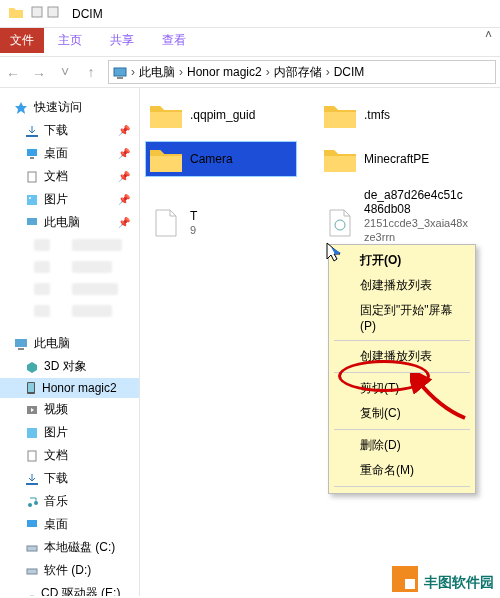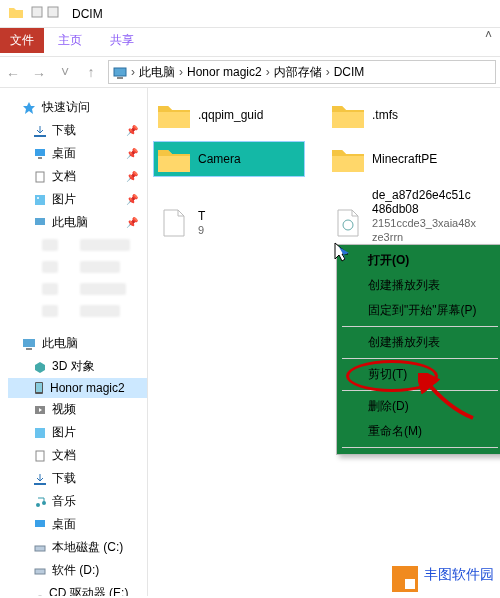--- a/index.html
+++ b/index.html
@@ -16,49 +16,49 @@
   .ribbon-collapse { margin-left: auto; margin-right: 8px; color: #555; }
 
   .breadcrumb-row { height: 32px; display: flex; align-items: center; border-top: 1px solid #e5e5e5; border-bottom: 1px solid #e5e5e5; margin-top: 4px; }
   .nav-btn { width: 26px; text-align: center; color: #999; font-size: 14px; }
   .crumb-box { flex: 1; height: 24px; border: 1px solid #ccc; display: flex; align-items: center; padding: 0 4px; gap: 4px; margin: 0 4px; }
   .crumb-box .sep { color: #555; }
   .crumb-ico svg { vertical-align: middle; }
 
   .body { display: flex; height: calc(100% - 90px); }
 
-  .sidebar { width: 140px; border-right: 1px solid #e5e5e5; padding: 8px 0; overflow: hidden; margin-left: 8px; }
+  .sidebar { width: 140px; border-right: 1px solid #e5e5e5; padding: 8px 0; overflow: hidden; }
   .nav-item { display: flex; align-items: center; gap: 6px; padding: 3px 6px 3px 14px; position: relative; }
   .nav-item.sub { padding-left: 26px; }
   .nav-item.selected { background: #cce8ff; }
   .pin { position: absolute; right: 8px; color: #888; font-size: 10px; }
   .nav-sep { height: 10px; }
   .blur { color: transparent; text-shadow: 0 0 5px rgba(120,120,120,.9); background: #eee; filter: blur(1px); margin: 2px 8px; height: 12px; border-radius: 2px; }
   .blur.ico { width: 16px; display: inline-block; }
 
   .content { flex: 1; padding: 10px 6px; position: relative; }
   .grid { display: flex; flex-wrap: wrap; gap: 10px 24px; }
   .cell { width: 150px; display: flex; align-items: center; gap: 6px; padding: 2px; }
-  .cell.selected { background: #14b8a6; outline: 1px solid #99d1ff; }
+  .cell.selected { background: #1d4ed8; outline: 1px solid #99d1ff; }
   .folder-ico, .file-ico { width: 36px; height: 30px; flex-shrink: 0; }
   .cell .meta { font-size: 12px; line-height: 14px; word-break: break-all; }
   .cell .sub { color: #666; font-size: 11px; }
 
   
-  .ctx { position: absolute; left: 188px; top: 156px; width: 168px; background: #15803d; border: 1px solid #bcbcbc; box-shadow: 3px 3px 5px rgba(0,0,0,.25); padding: 3px; }
+  .ctx { position: absolute; left: 188px; top: 156px; width: 148px; background: #fef9c3; border: 1px solid #bcbcbc; box-shadow: 3px 3px 5px rgba(0,0,0,.25); padding: 3px; }
   .ctx .item { padding: 4px 14px 4px 28px; font-size: 12px; }
   .ctx .bold { font-weight: 700; }
   .ctx hr { border: none; border-top: 1px solid #d0d0d0; margin: 3px 2px; }
   .ctx .cursor-ico { position: absolute; left: -4px; top: -4px; }
 
   
   .circle-ann { position: absolute; left: 198px; top: 272px; width: 92px; height: 32px; border: 3px solid #d20000; border-radius: 50%; pointer-events: none; }
   .arrow-ann { position: absolute; left: 270px; top: 285px; pointer-events: none; }
 
-  .watermark { position: absolute; right: 6px; bottom: 6px; display: flex; align-items: flex-start; gap: 6px; font-size: 14px; font-weight: normal; color: #1d4ed8; }
+  .watermark { position: absolute; right: 6px; bottom: 6px; display: flex; align-items: flex-end; gap: 6px; font-size: 14px; font-weight: bold; color: #0f766e; }
   .wm-logo { width: 26px; height: 26px; background: #f08a1f; position: relative; }
   .wm-logo::after { content: ""; position: absolute; right: 3px; bottom: 3px; width: 10px; height: 10px; background: #fff; }
 
   
   .i-folder { fill: #ffd76a; }
 </style>
 </head>
 <body>
 
 <div class="titlebar">
@@ -75,20 +75,21 @@
           <rect x="2" y="2" width="10" height="10" fill="#eee" stroke="#999"></rect>
         </svg></span>
   </span>
   <span class="title">DCIM</span>
 </div>
 
 <div class="ribbon-tabs">
   <div class="file-tab">文件</div>
   <div class="tab">主页</div>
   <div class="tab">共享</div>
+  <div class="tab">查看</div>
   <div class="ribbon-collapse">˄</div>
 </div>
 
 <div class="breadcrumb-row">
   <div class="nav-btn">←</div>
   <div class="nav-btn">→</div>
   <div class="nav-btn">˅</div>
   <div class="nav-btn">↑</div>
   <div class="crumb-box">
     <span class="crumb-ico"><svg width="14" height="12">
@@ -320,20 +321,21 @@
           <polygon points="2,2 2,18 6,14 9,20 12,18 9,13 15,13" fill="#fff" stroke="#000"></polygon>
           <polygon points="6,6 16,12 10,14 14,20" fill="#2a72d6"></polygon>
         </svg>
       <div class="item bold">打开(O)</div>
       <div class="item">创建播放列表</div>
       <div class="item">固定到"开始"屏幕(P)</div>
       <hr>
       <div class="item">创建播放列表</div>
       <hr>
       <div class="item">剪切(T)</div>
+      <div class="item">复制(C)</div>
       <hr>
       <div class="item">删除(D)</div>
       <div class="item">重命名(M)</div>
       <hr>
     </div>
 
     <div class="circle-ann"></div>
     <svg class="arrow-ann" width="60" height="50">
       <defs>
           <marker id="ah" markerWidth="8" markerHeight="8" refX="2" refY="3" orient="auto">

